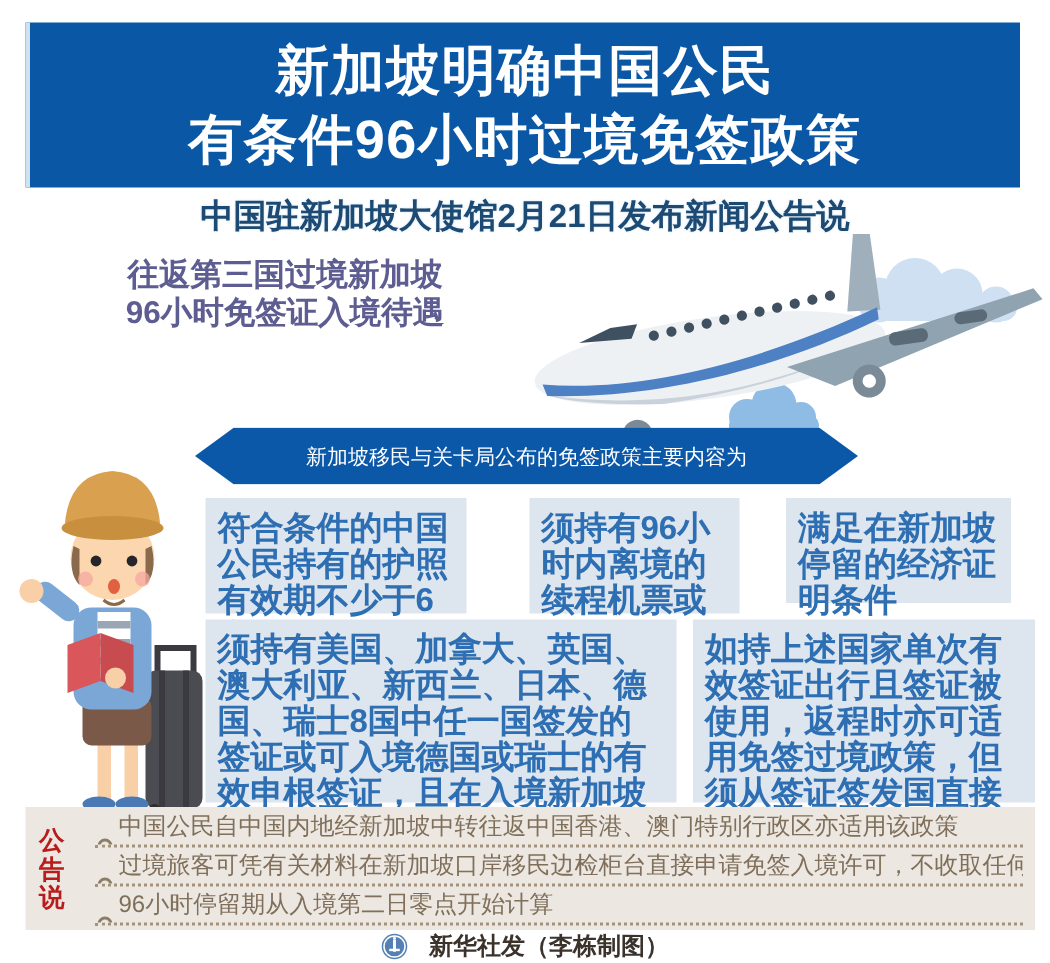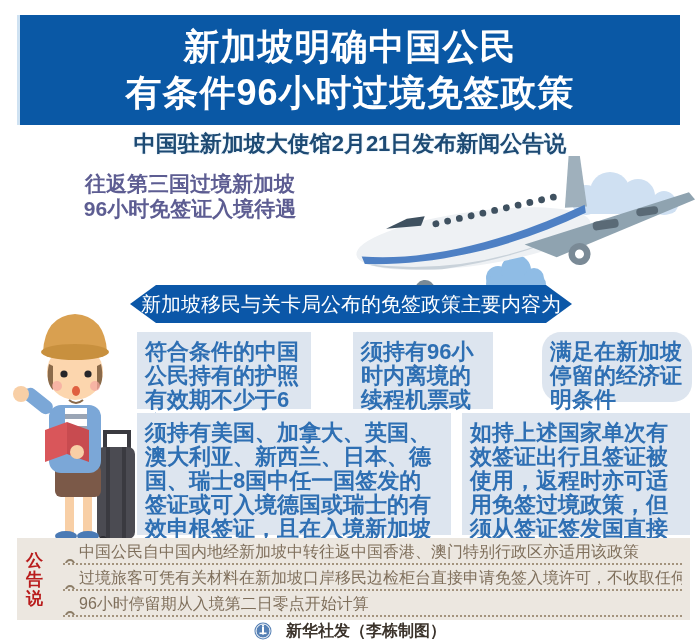--- a/index.html
+++ b/index.html
@@ -21,28 +21,28 @@
   
   .intro{left:25px;top:171px;width:330px;text-align:center;color:#5d5d92;}
   .date-pill{display:inline-block;background:#64649b;color:#ffffff;font-size:18px;
     line-height:26px;padding:0 18px;border-radius:14px;font-weight:bold;}
   .intro-line1{font-size:20px;line-height:25px;margin-top:4px;}
   .intro-line2,.intro-line3{font-size:21px;line-height:25px;font-weight:bold;}
 
   
   .banner{left:130px;top:285px;width:442px;height:38px;background:#0b57a8;
     clip-path:polygon(0 50%,26px 0,calc(100% - 26px) 0,100% 50%,calc(100% - 26px) 100%,26px 100%);
-    color:#ffffff;font-size:20px;line-height:38px;text-align:center;white-space:nowrap;}
+    color:#ffffff;font-size:14px;line-height:38px;text-align:center;white-space:nowrap;}
 
   
   .card{background:#dde5ef;color:#2e6fb3;font-size:22px;font-weight:600;
     line-height:24px;padding:8px 8px;box-sizing:border-box;}
   .card1{left:137px;top:332px;width:174px;height:77px;}
   .card2{left:353px;top:332px;width:140px;height:77px;}
-  .card3{left:542px;top:332px;width:150px;height:70px;border-radius:19px;}
+  .card3{left:524px;top:332px;width:150px;height:70px;}
   .card4{left:137px;top:413px;width:314px;height:122px;}
   .card5{left:462px;top:413px;width:228px;height:122px;}
 
   
   .announce{left:17px;top:538px;width:673px;height:82px;background:#ece7e0;box-sizing:border-box;}
   .ann-label{position:absolute;left:9px;top:13px;width:20px;font-size:17px;line-height:19px;
     color:#b91c1c;font-weight:bold;word-break:break-all;}
   .ann-items{margin:5px 8px 0 46px;}
   .ann-item{position:relative;margin:0 0 4px 0;padding:0 0 2px 16px;
     border-bottom:2px dotted #a3937d;font-size:16px;line-height:18px;color:#7f6f5b;

